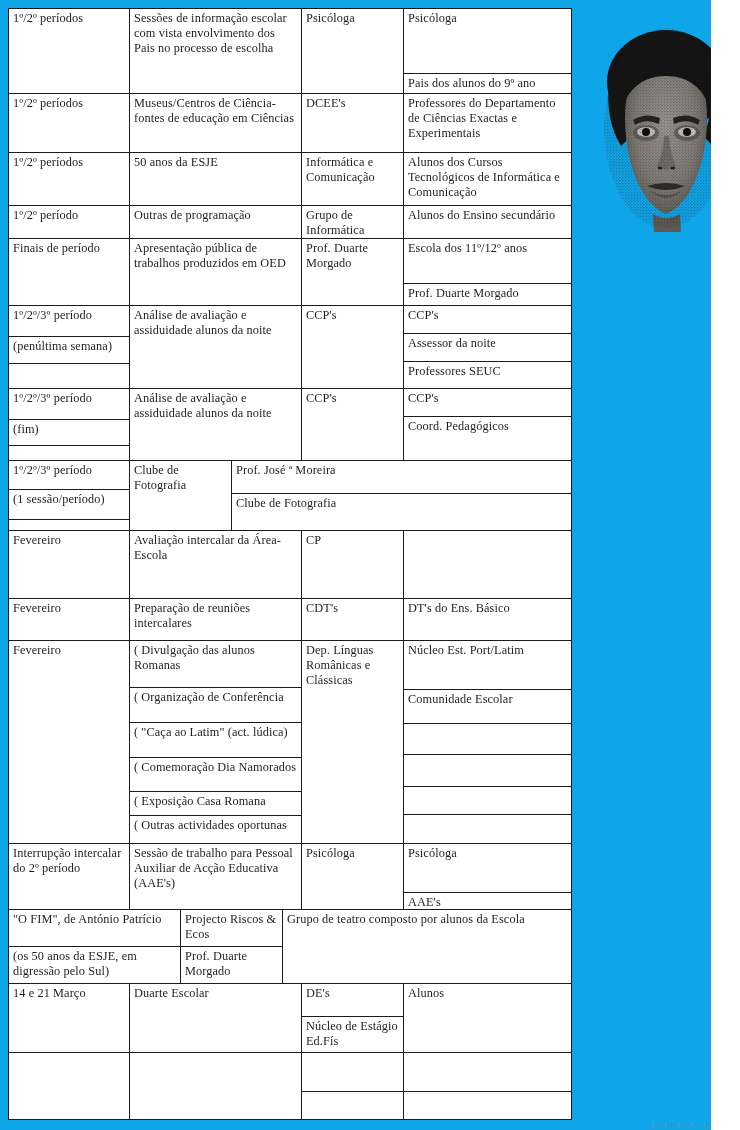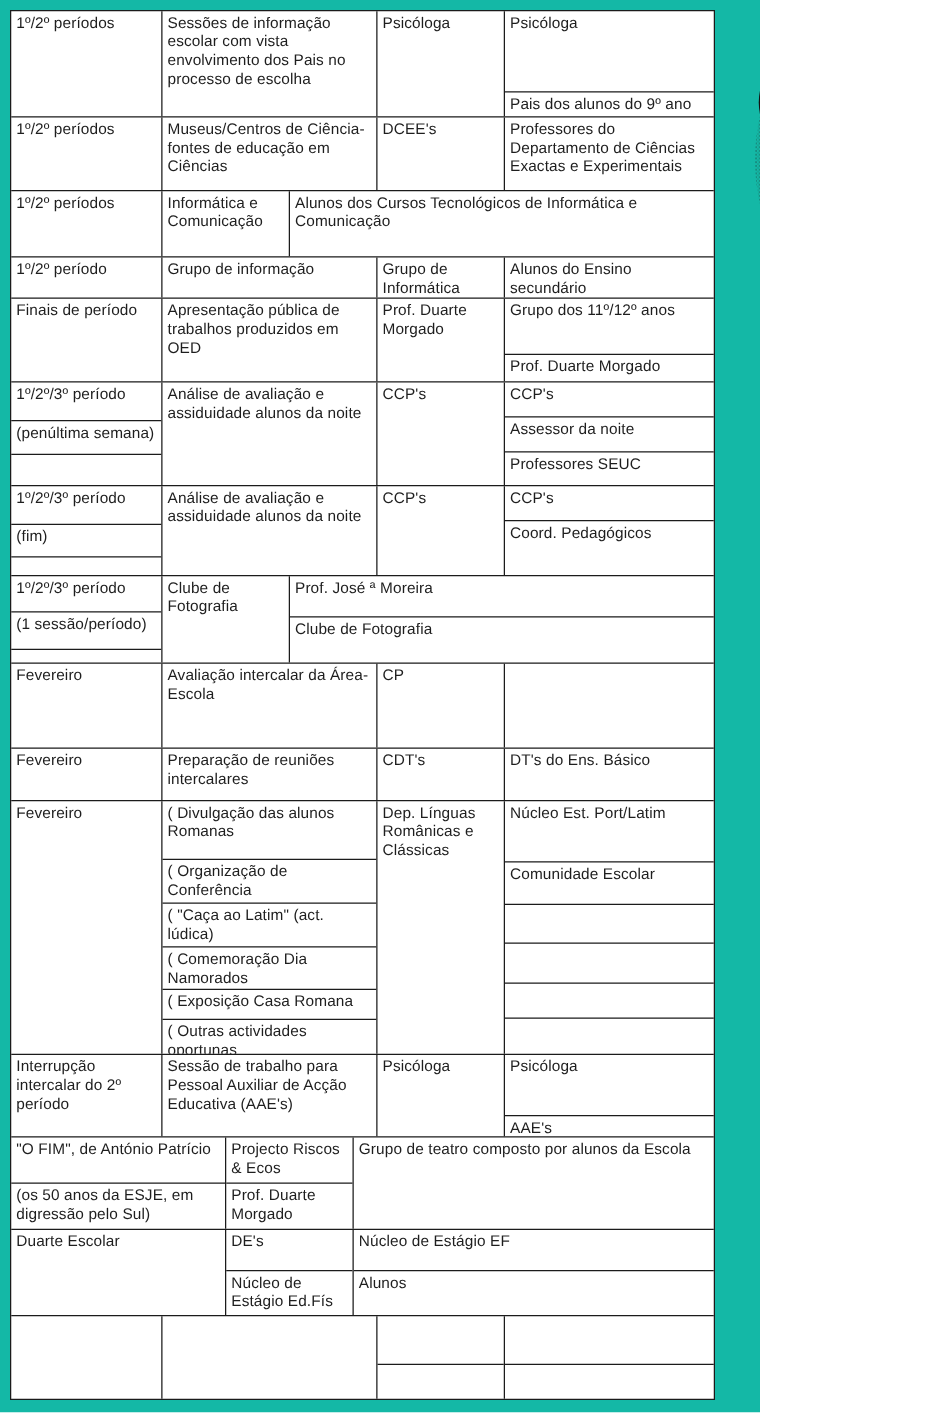--- a/index.html
+++ b/index.html
@@ -1,17 +1,17 @@
 <!DOCTYPE html>
 <html><head>
 <meta charset="utf-8">
 <style>
   html,body{margin:0;padding:0;background:#ffffff;}
-  .page{position:relative;width:608px;height:1130px;background:#14b8a6;overflow:hidden;
-        font-family:Liberation Sans, sans-serif;color:#1e1e1e;}
+  .page{position:relative;width:711px;height:1130px;background:#0ea5e9;overflow:hidden;
+        font-family:Liberation Serif, serif;color:#1e1e1e;}
   .tbl{position:absolute;left:8px;top:8px;width:564px;height:1112px;
        border:1px solid #1b1b1b;box-sizing:border-box;display:flex;flex-direction:column;background:#fff;}
   .row{display:flex;border-bottom:1px solid #1b1b1b;box-sizing:border-box;flex:0 0 auto;min-height:0;}
   .row:last-child{border-bottom:none;}
   .col{display:flex;flex-direction:column;box-sizing:border-box;border-right:1px solid #1b1b1b;min-width:0;}
   .c1{flex:0 0 121px;width:121px;}
   .c2{flex:0 0 172px;width:172px;}
   .c3{flex:0 0 102px;width:102px;}
   .c4{flex:1;border-right:none;}
   .cell{box-sizing:border-box;padding:2px 4px 0 4px;font-size:12.3px;line-height:15px;
@@ -58,55 +58,58 @@
       </div>
       <div class="col c4">
         <div class="cell grow">Professores do Departamento de Ciências Exactas e Experimentais</div>
       </div>
     </div>
 
     <div class="row" style="height:53px">
       <div class="col c1">
         <div class="cell grow">1º/2º períodos</div>
       </div>
+      <div class="col c2">
+        <div class="cell grow">50 anos da ESJE</div>
+      </div>
       <div class="col c3">
         <div class="cell grow">Informática e Comunicação</div>
       </div>
       <div class="col c4">
         <div class="cell grow">Alunos dos Cursos Tecnológicos de Informática e Comunicação</div>
       </div>
     </div>
 
     <div class="row" style="height:33px">
       <div class="col c1">
         <div class="cell grow">1º/2º período</div>
       </div>
       <div class="col c2">
-        <div class="cell grow">Grupo de informação</div>
+        <div class="cell grow">Outras de programação</div>
       </div>
       <div class="col c3">
         <div class="cell grow">Grupo de Informática</div>
       </div>
       <div class="col c4">
         <div class="cell grow">Alunos do Ensino secundário</div>
       </div>
     </div>
 
     <div class="row" style="height:67px">
       <div class="col c1">
         <div class="cell grow">Finais de período</div>
       </div>
       <div class="col c2">
         <div class="cell grow">Apresentação pública de trabalhos produzidos em OED</div>
       </div>
       <div class="col c3">
         <div class="cell grow">Prof. Duarte Morgado</div>
       </div>
       <div class="col c4">
-        <div class="cell grow">Grupo dos 11º/12º anos</div>
+        <div class="cell grow">Escola dos 11º/12º anos</div>
         <div class="cell" style="height:22px">Prof. Duarte Morgado</div>
       </div>
     </div>
 
     <div class="row" style="height:83px">
       <div class="col c1">
         <div class="cell" style="height:30px">1º/2º/3º período</div>
         <div class="cell" style="height:27px">(penúltima semana)</div>
         <div class="cell grow"></div>
       </div>
@@ -232,29 +235,31 @@
       <div class="col c3">
         <div class="cell" style="height:36px">Projecto Riscos &amp; Ecos</div>
         <div class="cell grow">Prof. Duarte Morgado</div>
       </div>
       <div class="col c4">
         <div class="cell grow">Grupo de teatro composto por alunos da Escola</div>
       </div>
     </div>
 
     <div class="row" style="height:69px">
+      <div class="col c1">
+        <div class="cell grow">14 e 21 Março</div>
+      </div>
       <div class="col c2">
         <div class="cell grow">Duarte Escolar</div>
       </div>
       <div class="col c3">
         <div class="cell" style="height:32px">DE's</div>
         <div class="cell grow">Núcleo de Estágio Ed.Fís</div>
       </div>
       <div class="col c4">
-        <div class="cell" style="height:32px">Núcleo de Estágio EF</div>
         <div class="cell grow">Alunos</div>
       </div>
     </div>
 
     <div class="row rgrow">
       <div class="col c1">
         <div class="cell grow"></div>
       </div>
       <div class="col c2">
         <div class="cell grow"></div>

